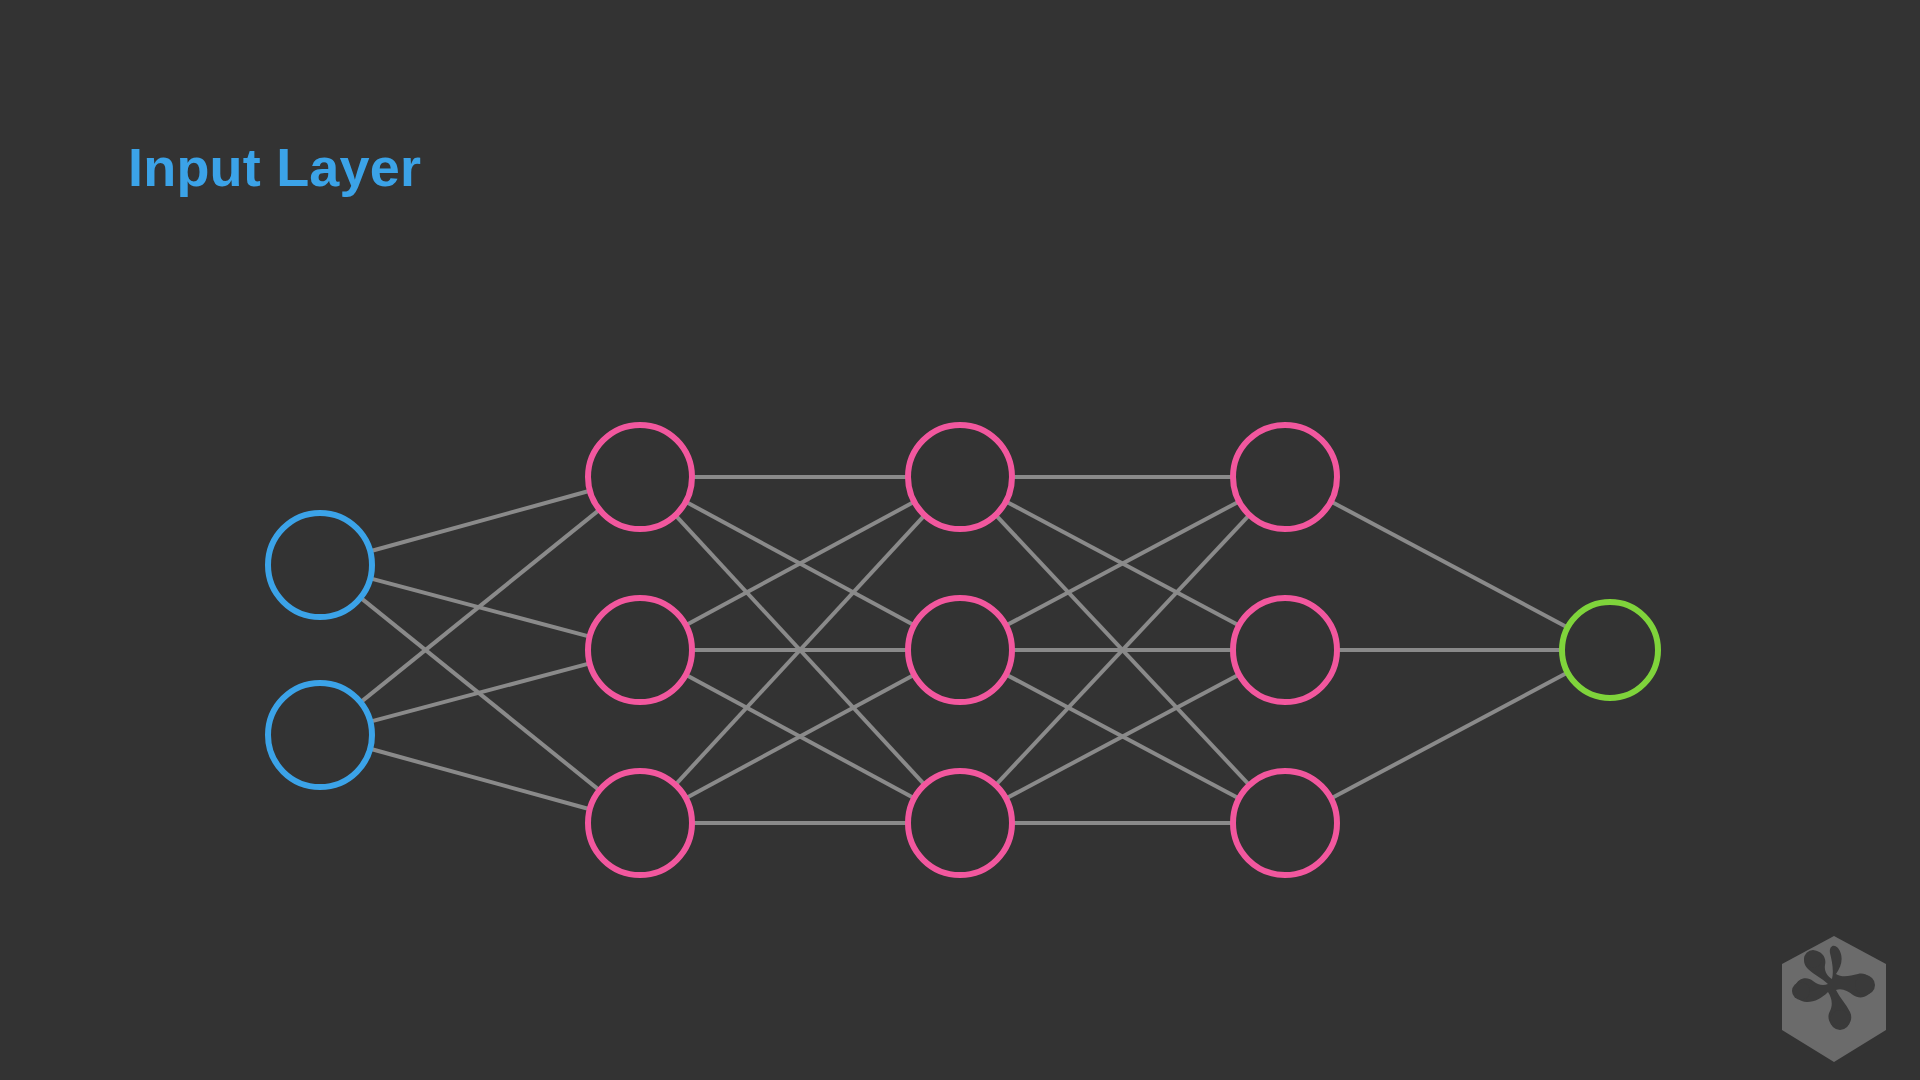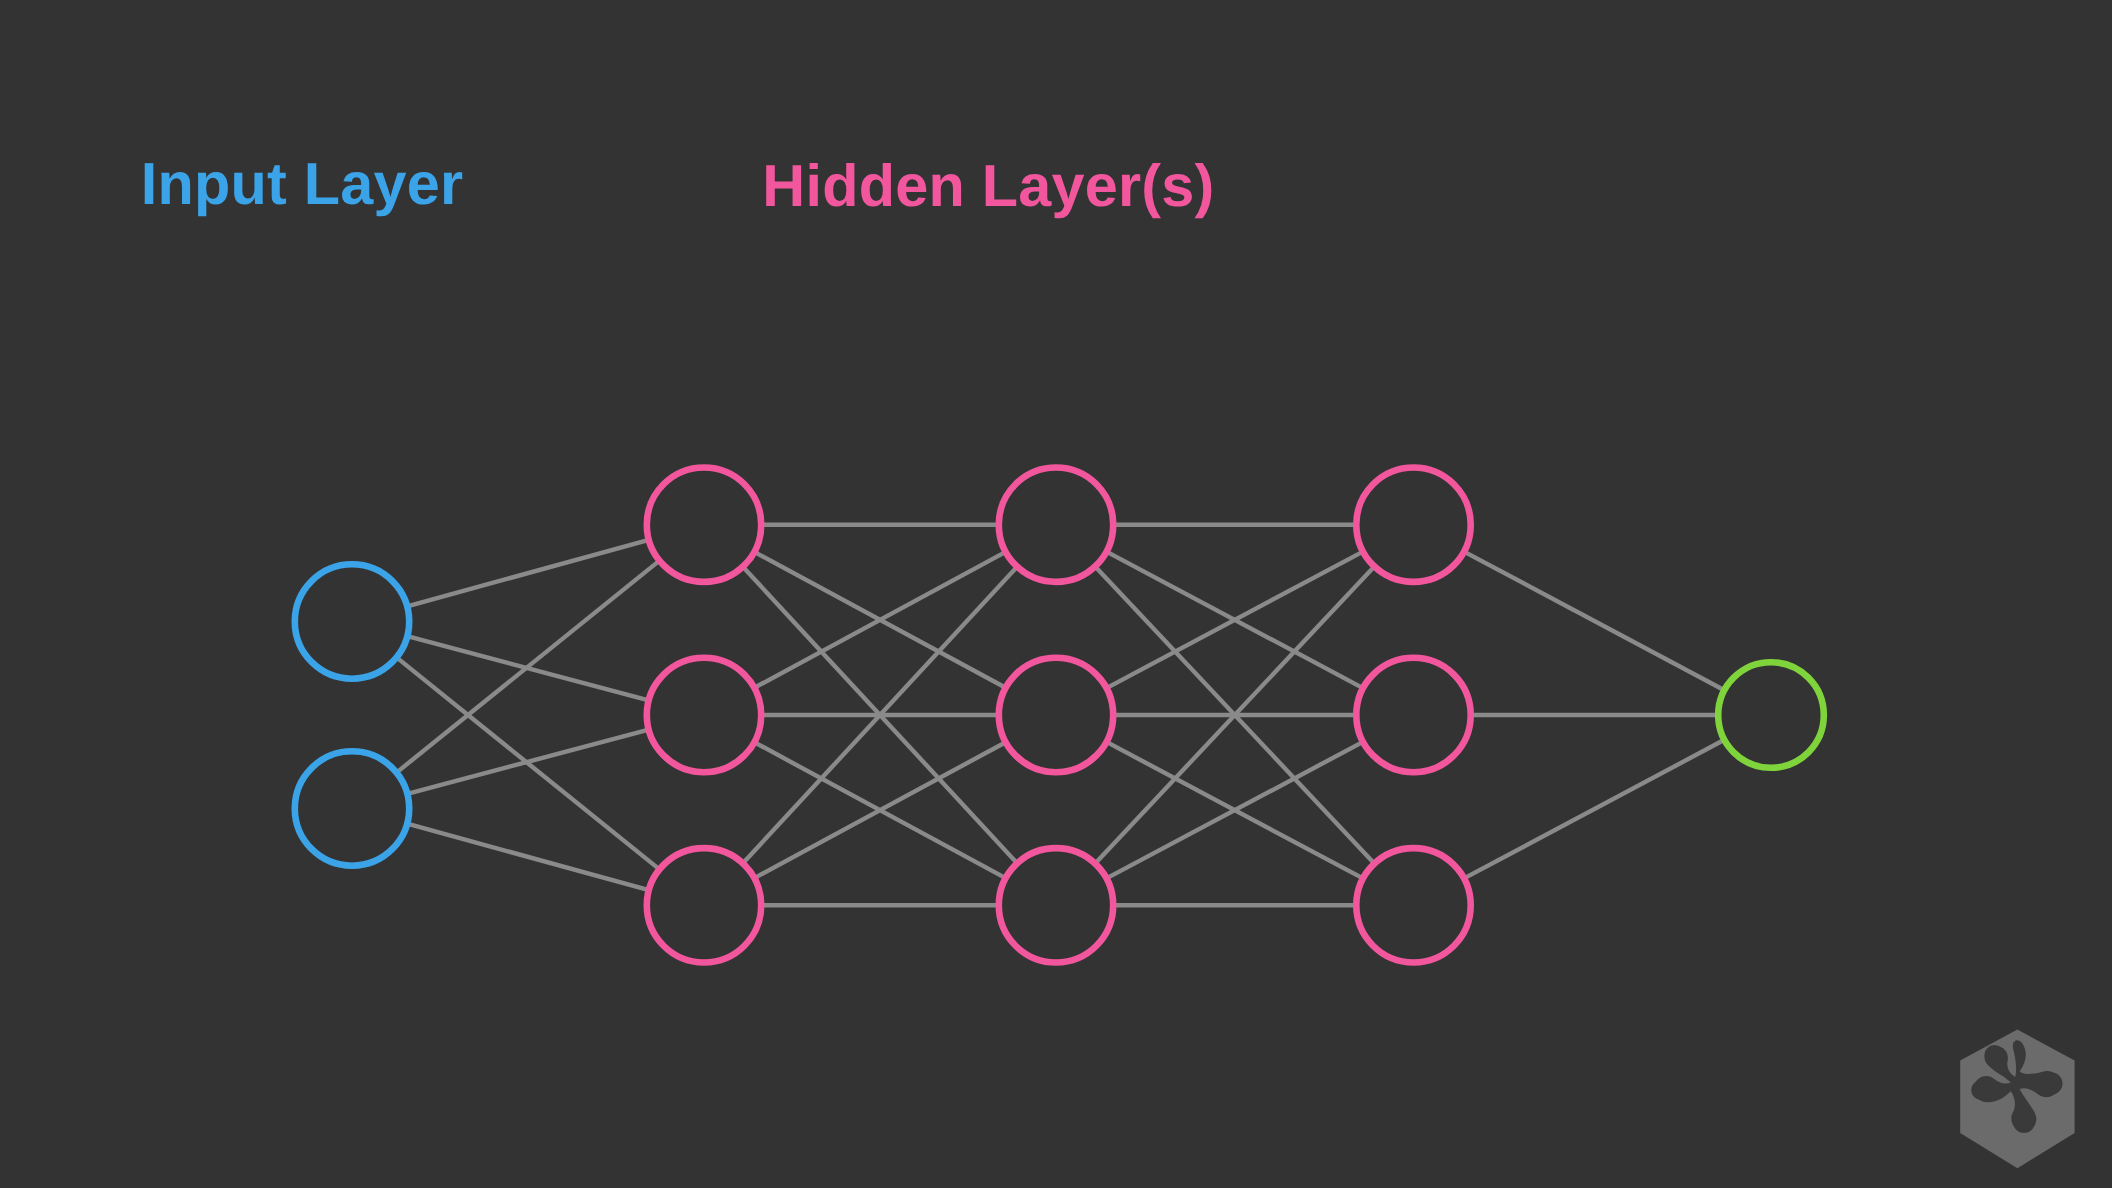--- a/index.html
+++ b/index.html
@@ -49,21 +49,20 @@
     opacity: 1;
   }
 </style>
 </head>
 <body>
 
 <div id="stage">
 
   <div class="layer-title" id="title-input">Input Layer</div>
 
-  <div class="layer-title" id="title-hidden">Hidden Layer(s)</div>
 
 
   <svg id="net-svg" viewBox="0 0 1920 1080">
     <g id="edges-group">
         <line x1="370.14" y1="551.21" x2="589.86" y2="490.79" stroke="#8A8A8A" stroke-width="4" stroke-linecap="butt"></line>
         <line x1="370.26" y1="578.35" x2="589.74" y2="636.65" stroke="#8A8A8A" stroke-width="4" stroke-linecap="butt"></line>
         <line x1="360.48" y1="597.64" x2="599.52" y2="790.36" stroke="#8A8A8A" stroke-width="4" stroke-linecap="butt"></line>
         <line x1="360.48" y1="702.36" x2="599.52" y2="509.64" stroke="#8A8A8A" stroke-width="4" stroke-linecap="butt"></line>
         <line x1="370.26" y1="721.65" x2="589.74" y2="663.35" stroke="#8A8A8A" stroke-width="4" stroke-linecap="butt"></line>
         <line x1="370.14" y1="748.79" x2="589.86" y2="809.21" stroke="#8A8A8A" stroke-width="4" stroke-linecap="butt"></line>

